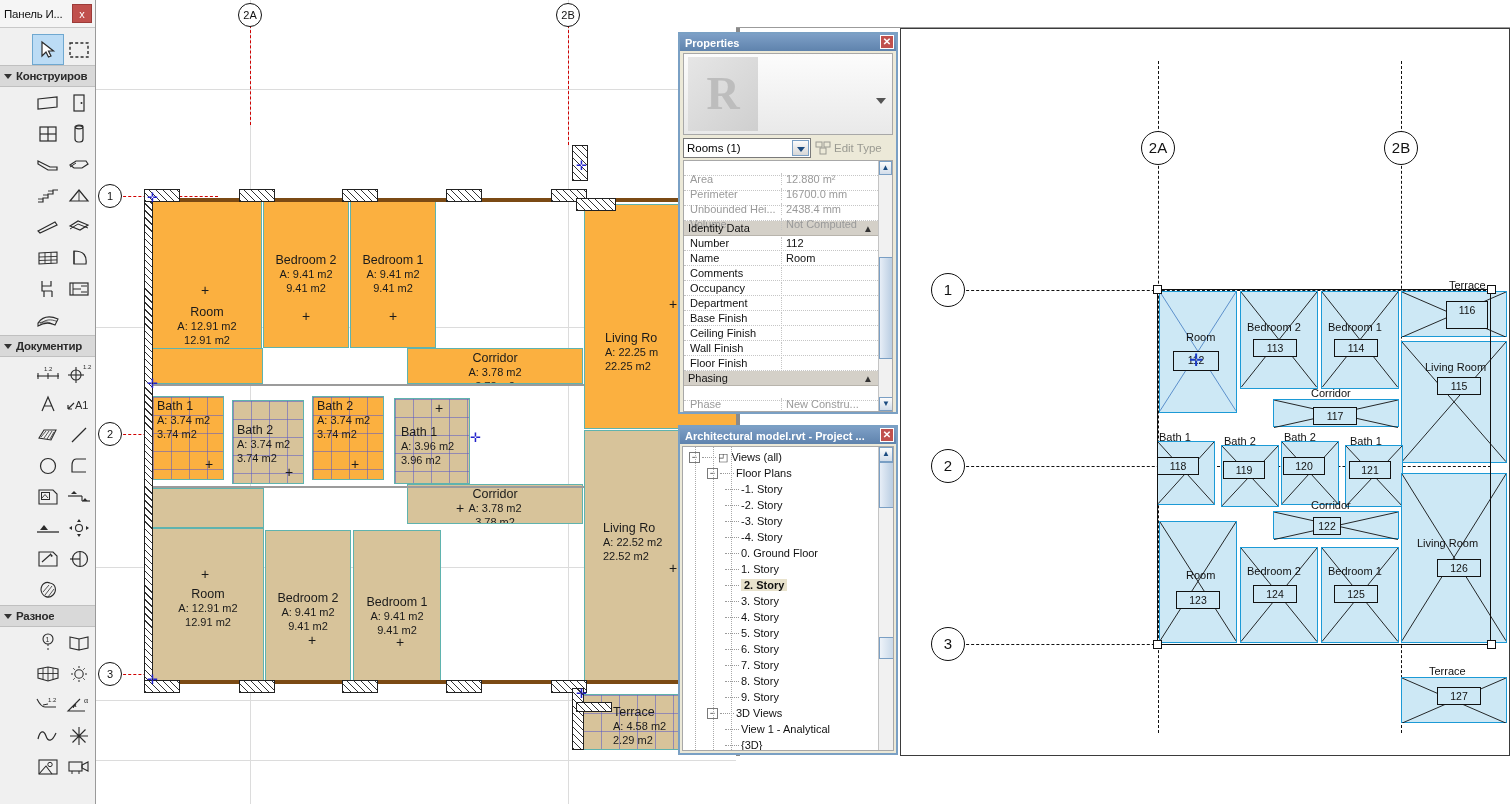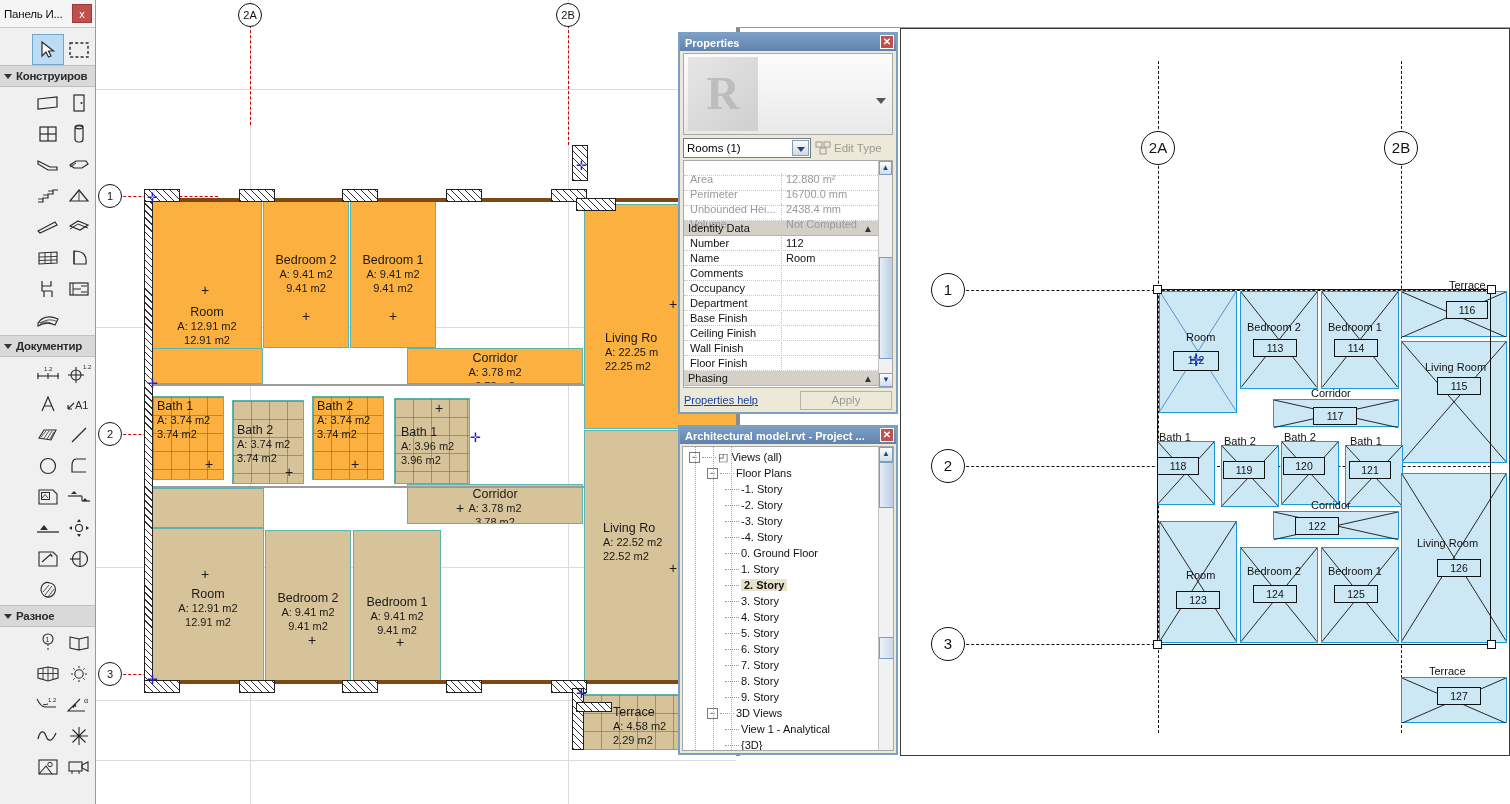--- a/index.html
+++ b/index.html
@@ -932,21 +932,21 @@
     <div class="wall-sq" style="left:586px;top:256px"></div>
     <div class="wall-sq" style="left:586px;top:611px"></div>
 
     <div class="aroom" style="left:500px;top:262px;width:106px;height:46px">
       <svg class="across" viewBox="0 0 106 46" preserveAspectRatio="none">
           <line x1="0" y1="0" x2="106" y2="46" stroke="#111" stroke-width="0.9" vector-effect="non-scaling-stroke"></line>
           <line x1="106" y1="0" x2="0" y2="46" stroke="#111" stroke-width="0.9" vector-effect="non-scaling-stroke"></line>
         </svg>
     </div>
     <div class="aroom-name" style="left:548px;top:250px">Terrace</div>
-    <div class="atag" style="left:545px;top:272px;width:42px;height:18px">116</div>
+    <div class="atag" style="left:545px;top:272px;width:42px;height:28px">116</div>
 
     <div class="aroom" style="left:258px;top:262px;width:78px;height:122px">
       <svg class="across" viewBox="0 0 78 122" preserveAspectRatio="none">
           <line x1="0" y1="0" x2="78" y2="122" stroke="#4f86c6" stroke-width="0.9" vector-effect="non-scaling-stroke"></line>
           <line x1="78" y1="0" x2="0" y2="122" stroke="#4f86c6" stroke-width="0.9" vector-effect="non-scaling-stroke"></line>
         </svg>
     </div>
     <div class="aroom-name" style="left:285px;top:302px">Room</div>
     <div class="atag" style="left:272px;top:322px;width:46px;height:20px">112</div>
     <div class="amove" style="left:288px;top:325px"></div>
@@ -1023,21 +1023,21 @@
     <div class="aroom-name" style="left:449px;top:406px">Bath 1</div>
     <div class="atag" style="left:448px;top:432px;width:42px;height:18px">121</div>
 
     <div class="aroom" style="left:372px;top:482px;width:126px;height:28px">
       <svg class="across" viewBox="0 0 126 28" preserveAspectRatio="none">
           <line x1="0" y1="0" x2="126" y2="28" stroke="#111" stroke-width="0.9" vector-effect="non-scaling-stroke"></line>
           <line x1="126" y1="0" x2="0" y2="28" stroke="#111" stroke-width="0.9" vector-effect="non-scaling-stroke"></line>
         </svg>
     </div>
     <div class="aroom-name" style="left:410px;top:470px">Corridor</div>
-    <div class="atag" style="left:394px;top:488px;width:44px;height:18px">122</div>
+    <div class="atag" style="left:412px;top:488px;width:28px;height:18px">122</div>
 
     <div class="aroom" style="left:258px;top:492px;width:78px;height:122px">
       <svg class="across" viewBox="0 0 78 122" preserveAspectRatio="none">
           <line x1="0" y1="0" x2="78" y2="122" stroke="#111" stroke-width="0.9" vector-effect="non-scaling-stroke"></line>
           <line x1="78" y1="0" x2="0" y2="122" stroke="#111" stroke-width="0.9" vector-effect="non-scaling-stroke"></line>
         </svg>
     </div>
     <div class="aroom-name" style="left:285px;top:540px">Room</div>
     <div class="atag" style="left:275px;top:562px;width:44px;height:18px">123</div>
 
@@ -1175,24 +1175,20 @@
         </div>
       </div>
 
       <div id="props-vscroll">
         <div class="vs-btn">▲</div>
         <div class="vs-thumb" style="top:96px;height:102px"></div>
         <div class="vs-btn" style="position:absolute;bottom:0;left:0;width:14px">▼</div>
       </div>
     </div>
 
-    <div id="props-footer">
-      <span id="props-help">Properties help</span>
-      <div id="props-apply">Apply</div>
-    </div>
   </div>
 
   <div id="browser">
     <div class="pal-title">
       <span class="pt">Architectural model.rvt - Project ...</span>
       <div class="pal-x">✕</div>
     </div>
     <div id="browser-body">
       <div id="tree">
         <div class="vguide" style="left:12px"></div>

